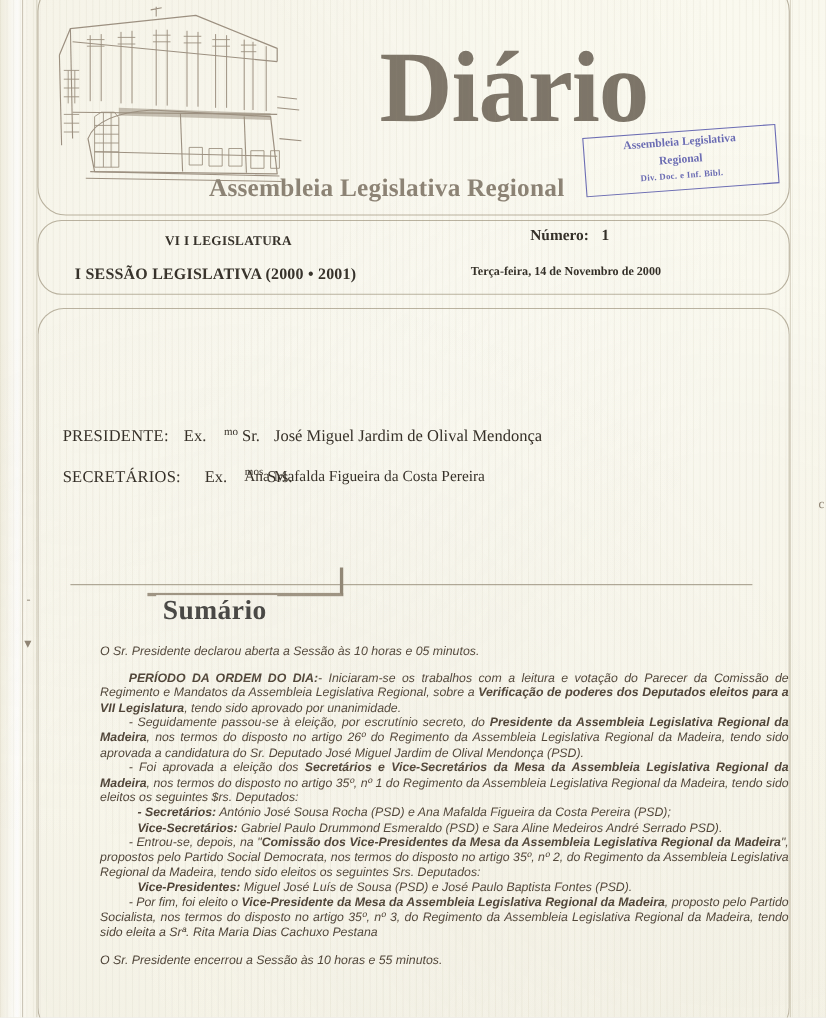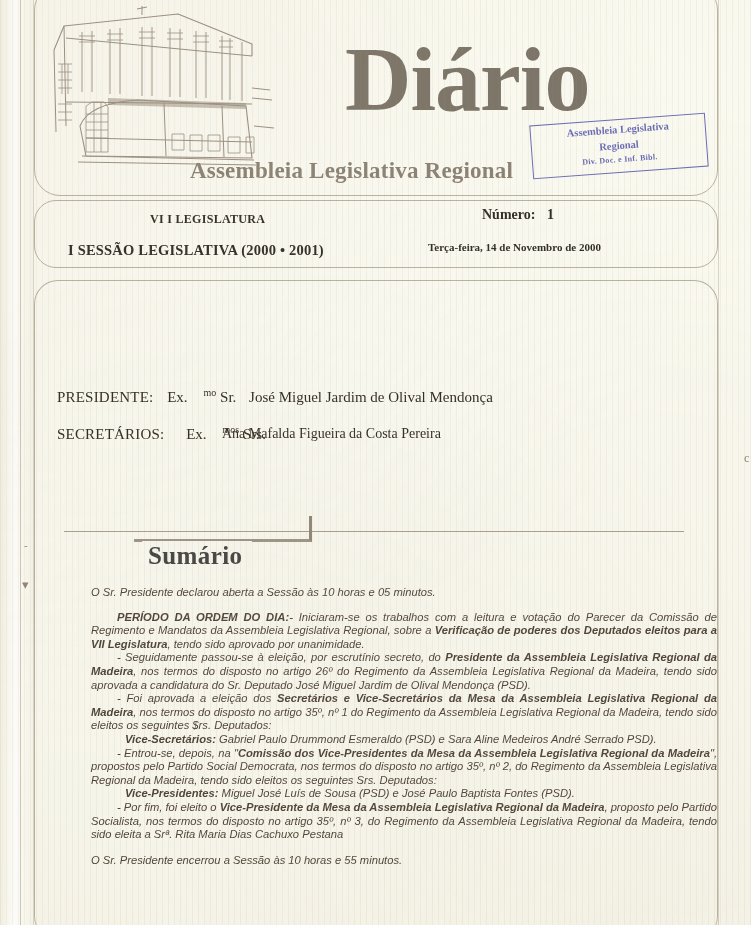--- a/index.html
+++ b/index.html
@@ -353,20 +353,21 @@
     <p class="lead">
       <span>O Sr. Presidente declarou aberta a Sessão às 10 horas e 05 minutos.</span>
     </p>
 
     <p class="para"><b>PERÍODO DA ORDEM DO DIA:</b><span>- Iniciaram-se os trabalhos com a leitura e votação do Parecer da Comissão de Regimento e Mandatos da Assembleia Legislativa Regional, sobre a </span><b>Verificação de poderes dos Deputados eleitos para a VII Legislatura</b><span>, tendo sido aprovado por unanimidade.</span></p>
 
     <p class="para"><span>- Seguidamente passou-se à eleição, por escrutínio secreto, do </span><b>Presidente da Assembleia Legislativa Regional da Madeira</b><span>, nos termos do disposto no artigo 26º do Regimento da Assembleia Legislativa Regional da Madeira, tendo sido aprovada a candidatura do Sr. Deputado José Miguel Jardim de Olival Mendonça (PSD).</span></p>
 
     <p class="para"><span>- Foi aprovada a eleição dos </span><b>Secretários e Vice-Secretários da Mesa da Assembleia Legislativa Regional da Madeira</b><span>, nos termos do disposto no artigo 35º, nº 1 do Regimento da Assembleia Legislativa Regional da Madeira, tendo sido eleitos os seguintes  $rs. Deputados:</span></p>
 
+    <p class="item"><b>- Secretários:</b><span> António José Sousa Rocha (PSD) e Ana Mafalda Figueira da Costa Pereira (PSD);</span></p>
 
     <p class="item"><b>Vice-Secretários:</b><span> Gabriel Paulo Drummond Esmeraldo (PSD) e Sara Aline Medeiros André Serrado PSD).</span></p>
 
     <p class="para"><span>- Entrou-se, depois, na "</span><b>Comissão dos Vice-Presidentes da Mesa da Assembleia Legislativa Regional da Madeira</b><span>", propostos pelo Partido Social Democrata, nos termos do disposto no artigo 35º, nº 2, do Regimento da Assembleia Legislativa Regional da Madeira, tendo sido eleitos os seguintes Srs. Deputados:</span></p>
 
     <p class="item"><b>Vice-Presidentes:</b><span> Miguel José Luís de Sousa (PSD) e José Paulo Baptista Fontes (PSD).</span></p>
 
     <p class="para"><span>- Por fim, foi eleito o </span><b>Vice-Presidente da Mesa da Assembleia Legislativa Regional da Madeira</b><span>, proposto pelo Partido Socialista, nos termos do disposto no artigo 35º, nº 3, do Regimento da Assembleia Legislativa Regional da Madeira, tendo sido eleita a Srª. Rita Maria Dias Cachuxo Pestana</span></p>
 
     <p class="close">

